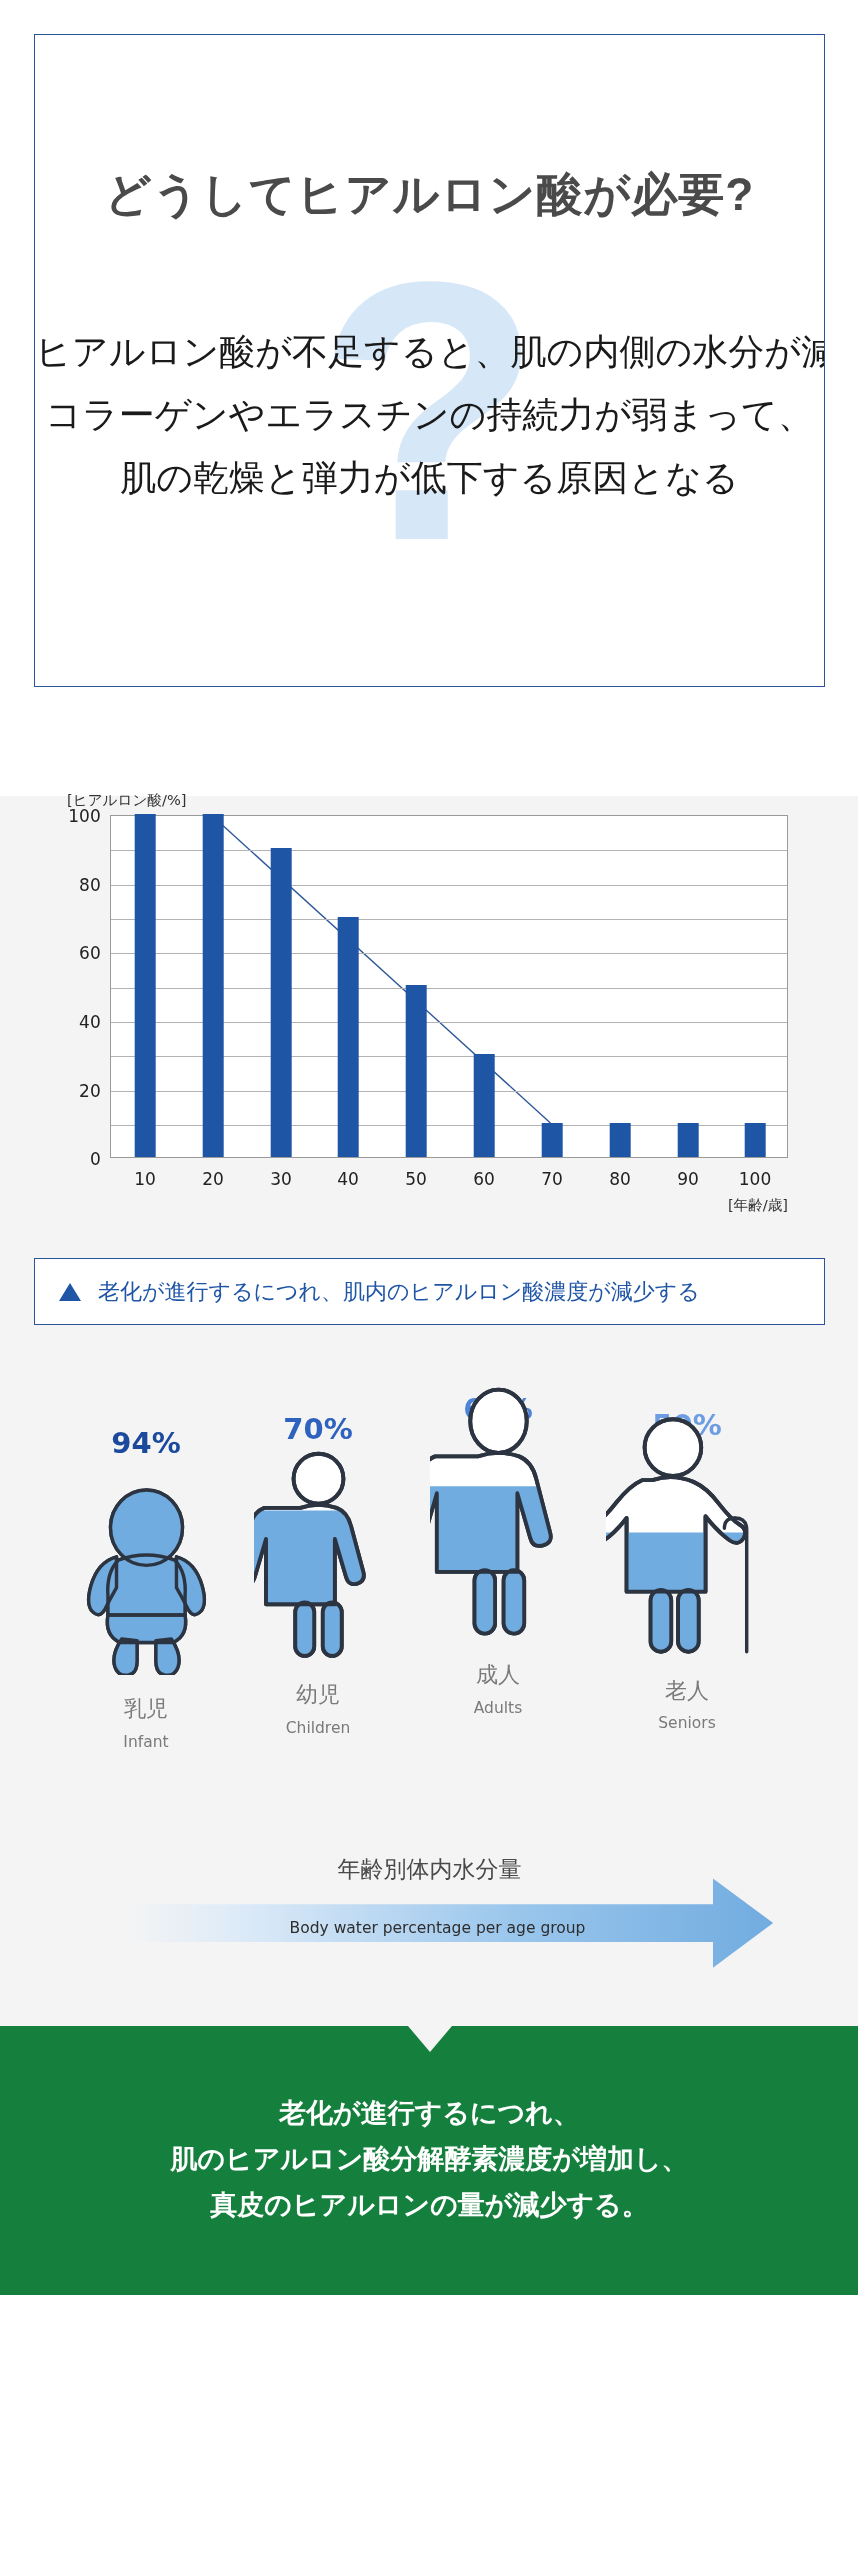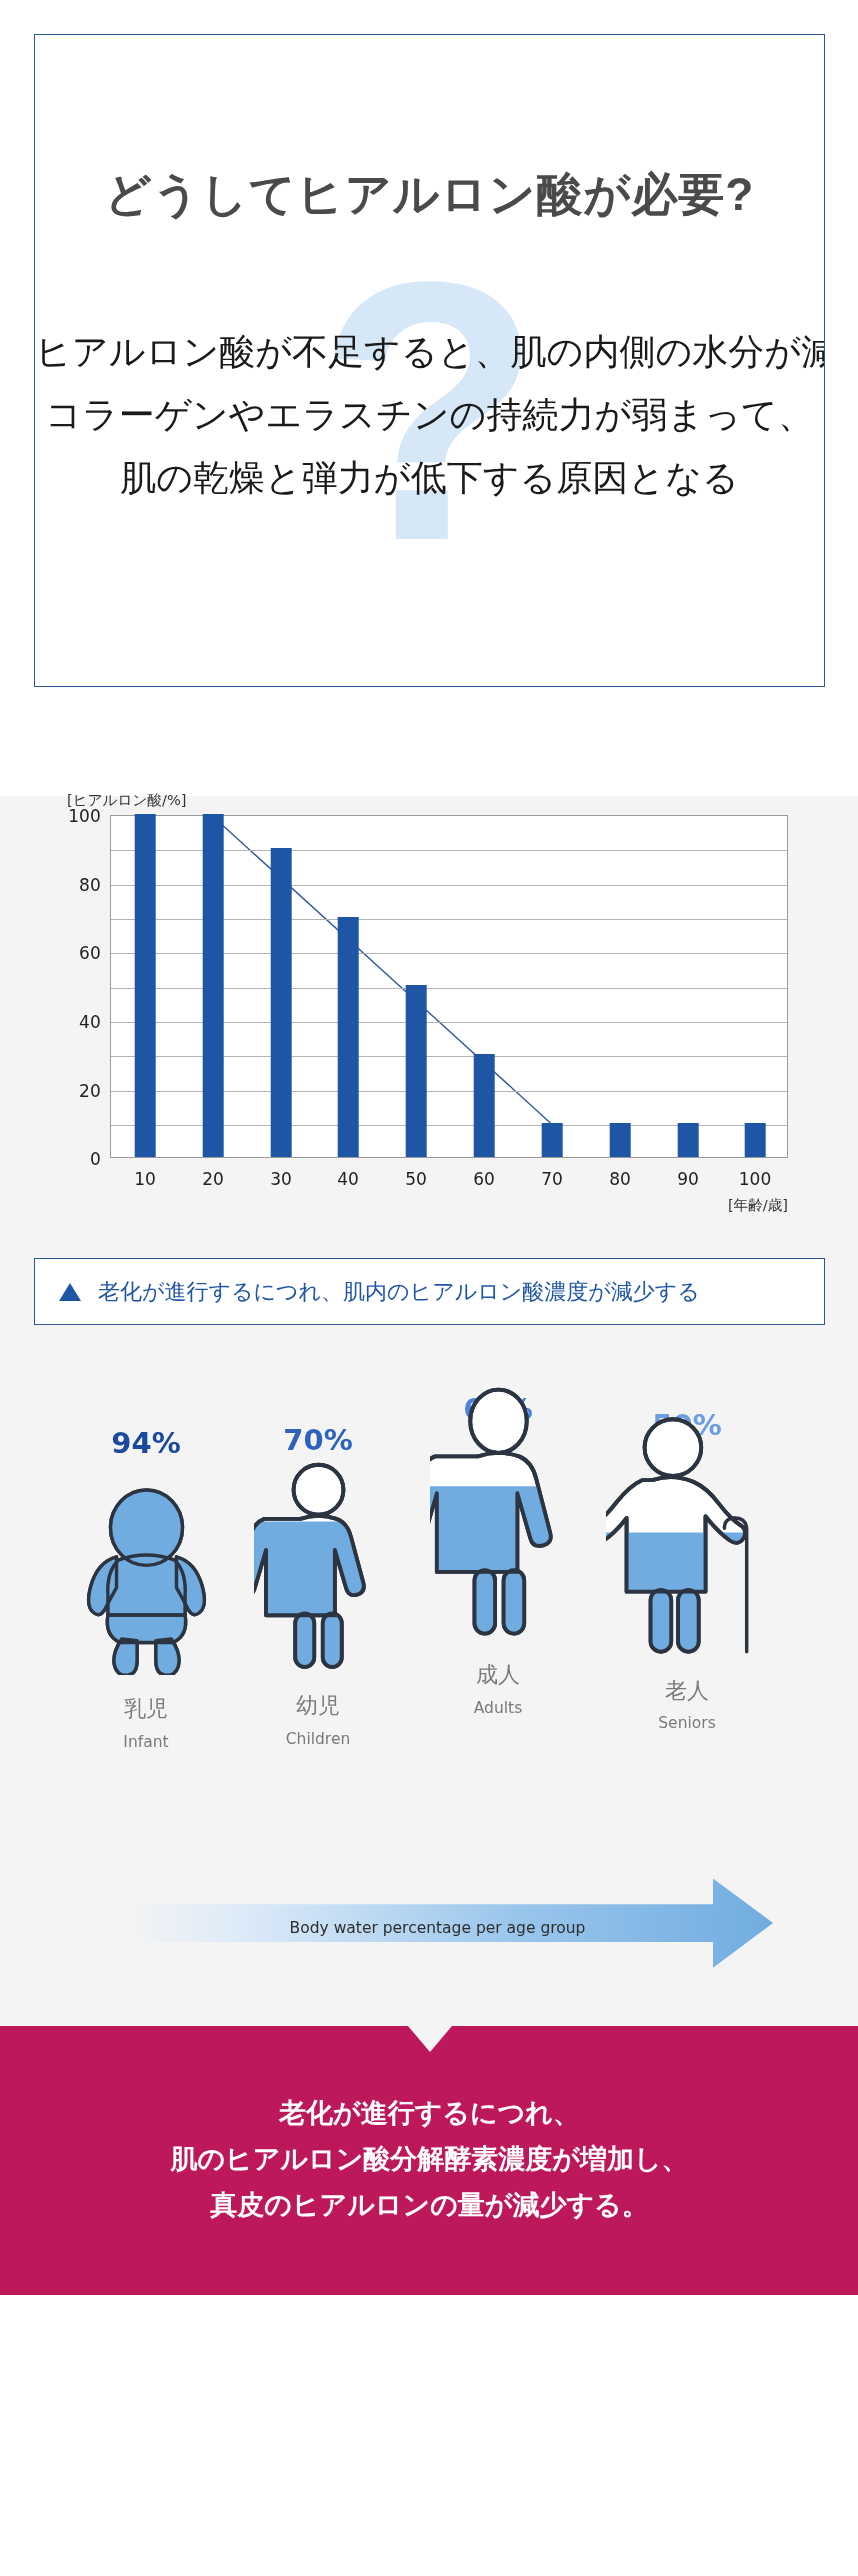--- a/index.html
+++ b/index.html
@@ -180,21 +180,21 @@
     position:absolute; left:0; right:0; top:82px;
     text-align:center; font-size:15.5px; color:#2E2E2E;
     font-family:"DejaVu Sans", sans-serif;
     z-index:3;
     margin-left:16px;
   }
 
   
   .footer {
     position:relative;
-    background:#be185d;
+    background:#15803d;
     height:auto;
     padding:64px 0 67px 0;
     text-align:center;
   }
   .footer-notch {
     position:absolute; left:50%; top:0;
     transform:translateX(-50%);
     width:0;height:0;
     border-left:22px solid transparent;
     border-right:22px solid transparent;
@@ -295,21 +295,21 @@
           <path d="M 104 188 q 12 18 8 32 q -4 12 -16 10 q -10 -2 -10 -16 l 0 -24 Z"></path>
         </g>
         <use href="#g0" fill="#ffffff" stroke="#2B3440" stroke-width="4" stroke-linejoin="round"></use>
         <use href="#g0" fill="#71ACE0" clip-path="url(#c0)"></use>
         <use href="#g0" fill="none" stroke="#2B3440" stroke-width="4" stroke-linejoin="round"></use>
       </svg>
         </div>
         <div class="lbl-jp">乳児</div>
         <div class="lbl-en">Infant</div>
       </div>
-      <div class="person" style="left: 232px; top: 31px;">
+      <div class="person" style="left: 232px; top: 20px;">
         <div class="pct" style="color:#2F62BE">70%</div>
         <div class="fig">
       <svg width="129" height="215" viewBox="0 0 150 250">
         <defs>
               <clipPath id="c1">
                 <rect x="0" y="75" width="150" height="175"></rect>
               </clipPath>
             </defs>
         <g id="g1">
           <circle cx="75" cy="38" r="29"></circle>
@@ -380,20 +380,21 @@
       <defs>
         <linearGradient id="ag" x1="0" y1="0" x2="1" y2="0">
           <stop offset="0%" stop-color="#F4F4F4"></stop>
           <stop offset="18%" stop-color="#DCEAF8"></stop>
           <stop offset="60%" stop-color="#9AC6EC"></stop>
           <stop offset="100%" stop-color="#71ACE0"></stop>
         </linearGradient>
       </defs>
       <path d="M 148 78 L 830 78 L 830 48 L 900 100 L 830 152 L 830 122 L 148 122 Z" fill="url(#ag)"></path>
     </svg>
+    <div class="arrow-jp">年齢別体内水分量</div>
     <div class="arrow-en">Body water percentage per age group</div>
   </div>
 
 </section>
 
 <section class="footer">
   <div class="footer-notch"></div>
   <div class="footer-text">
     <div>老化が進行するにつれ、</div>
     <div>肌のヒアルロン酸分解酵素濃度が増加し、</div>

